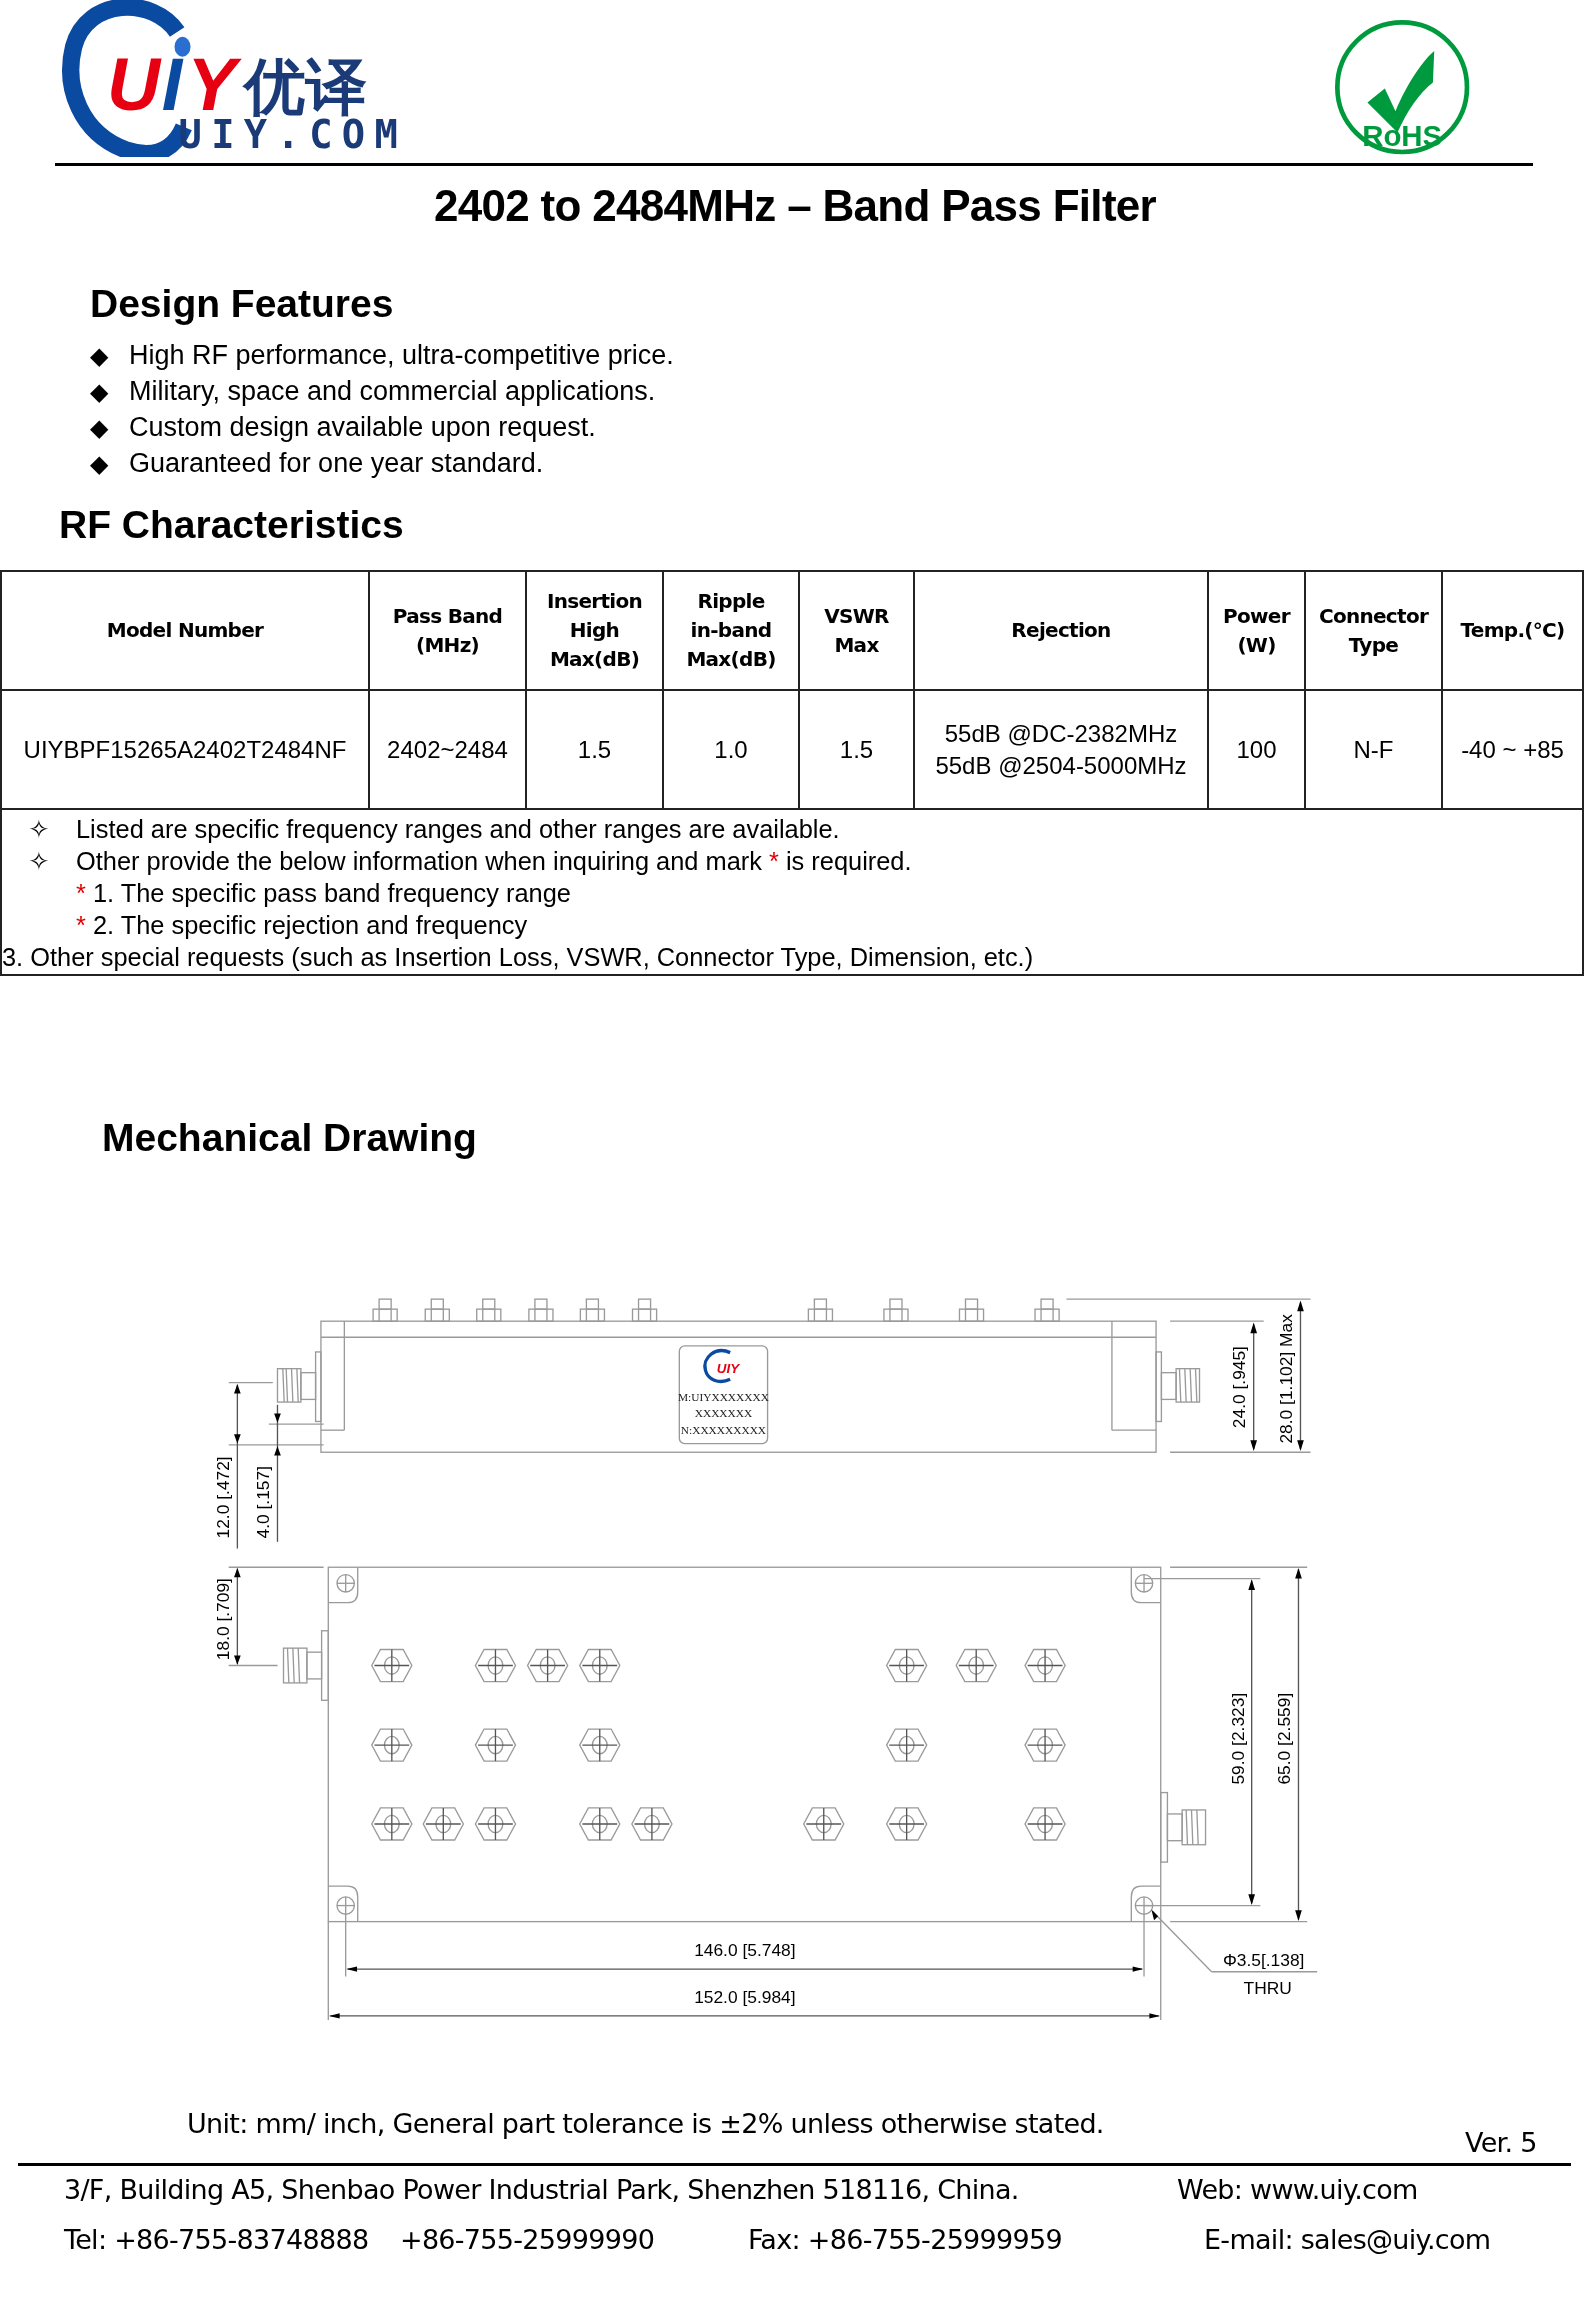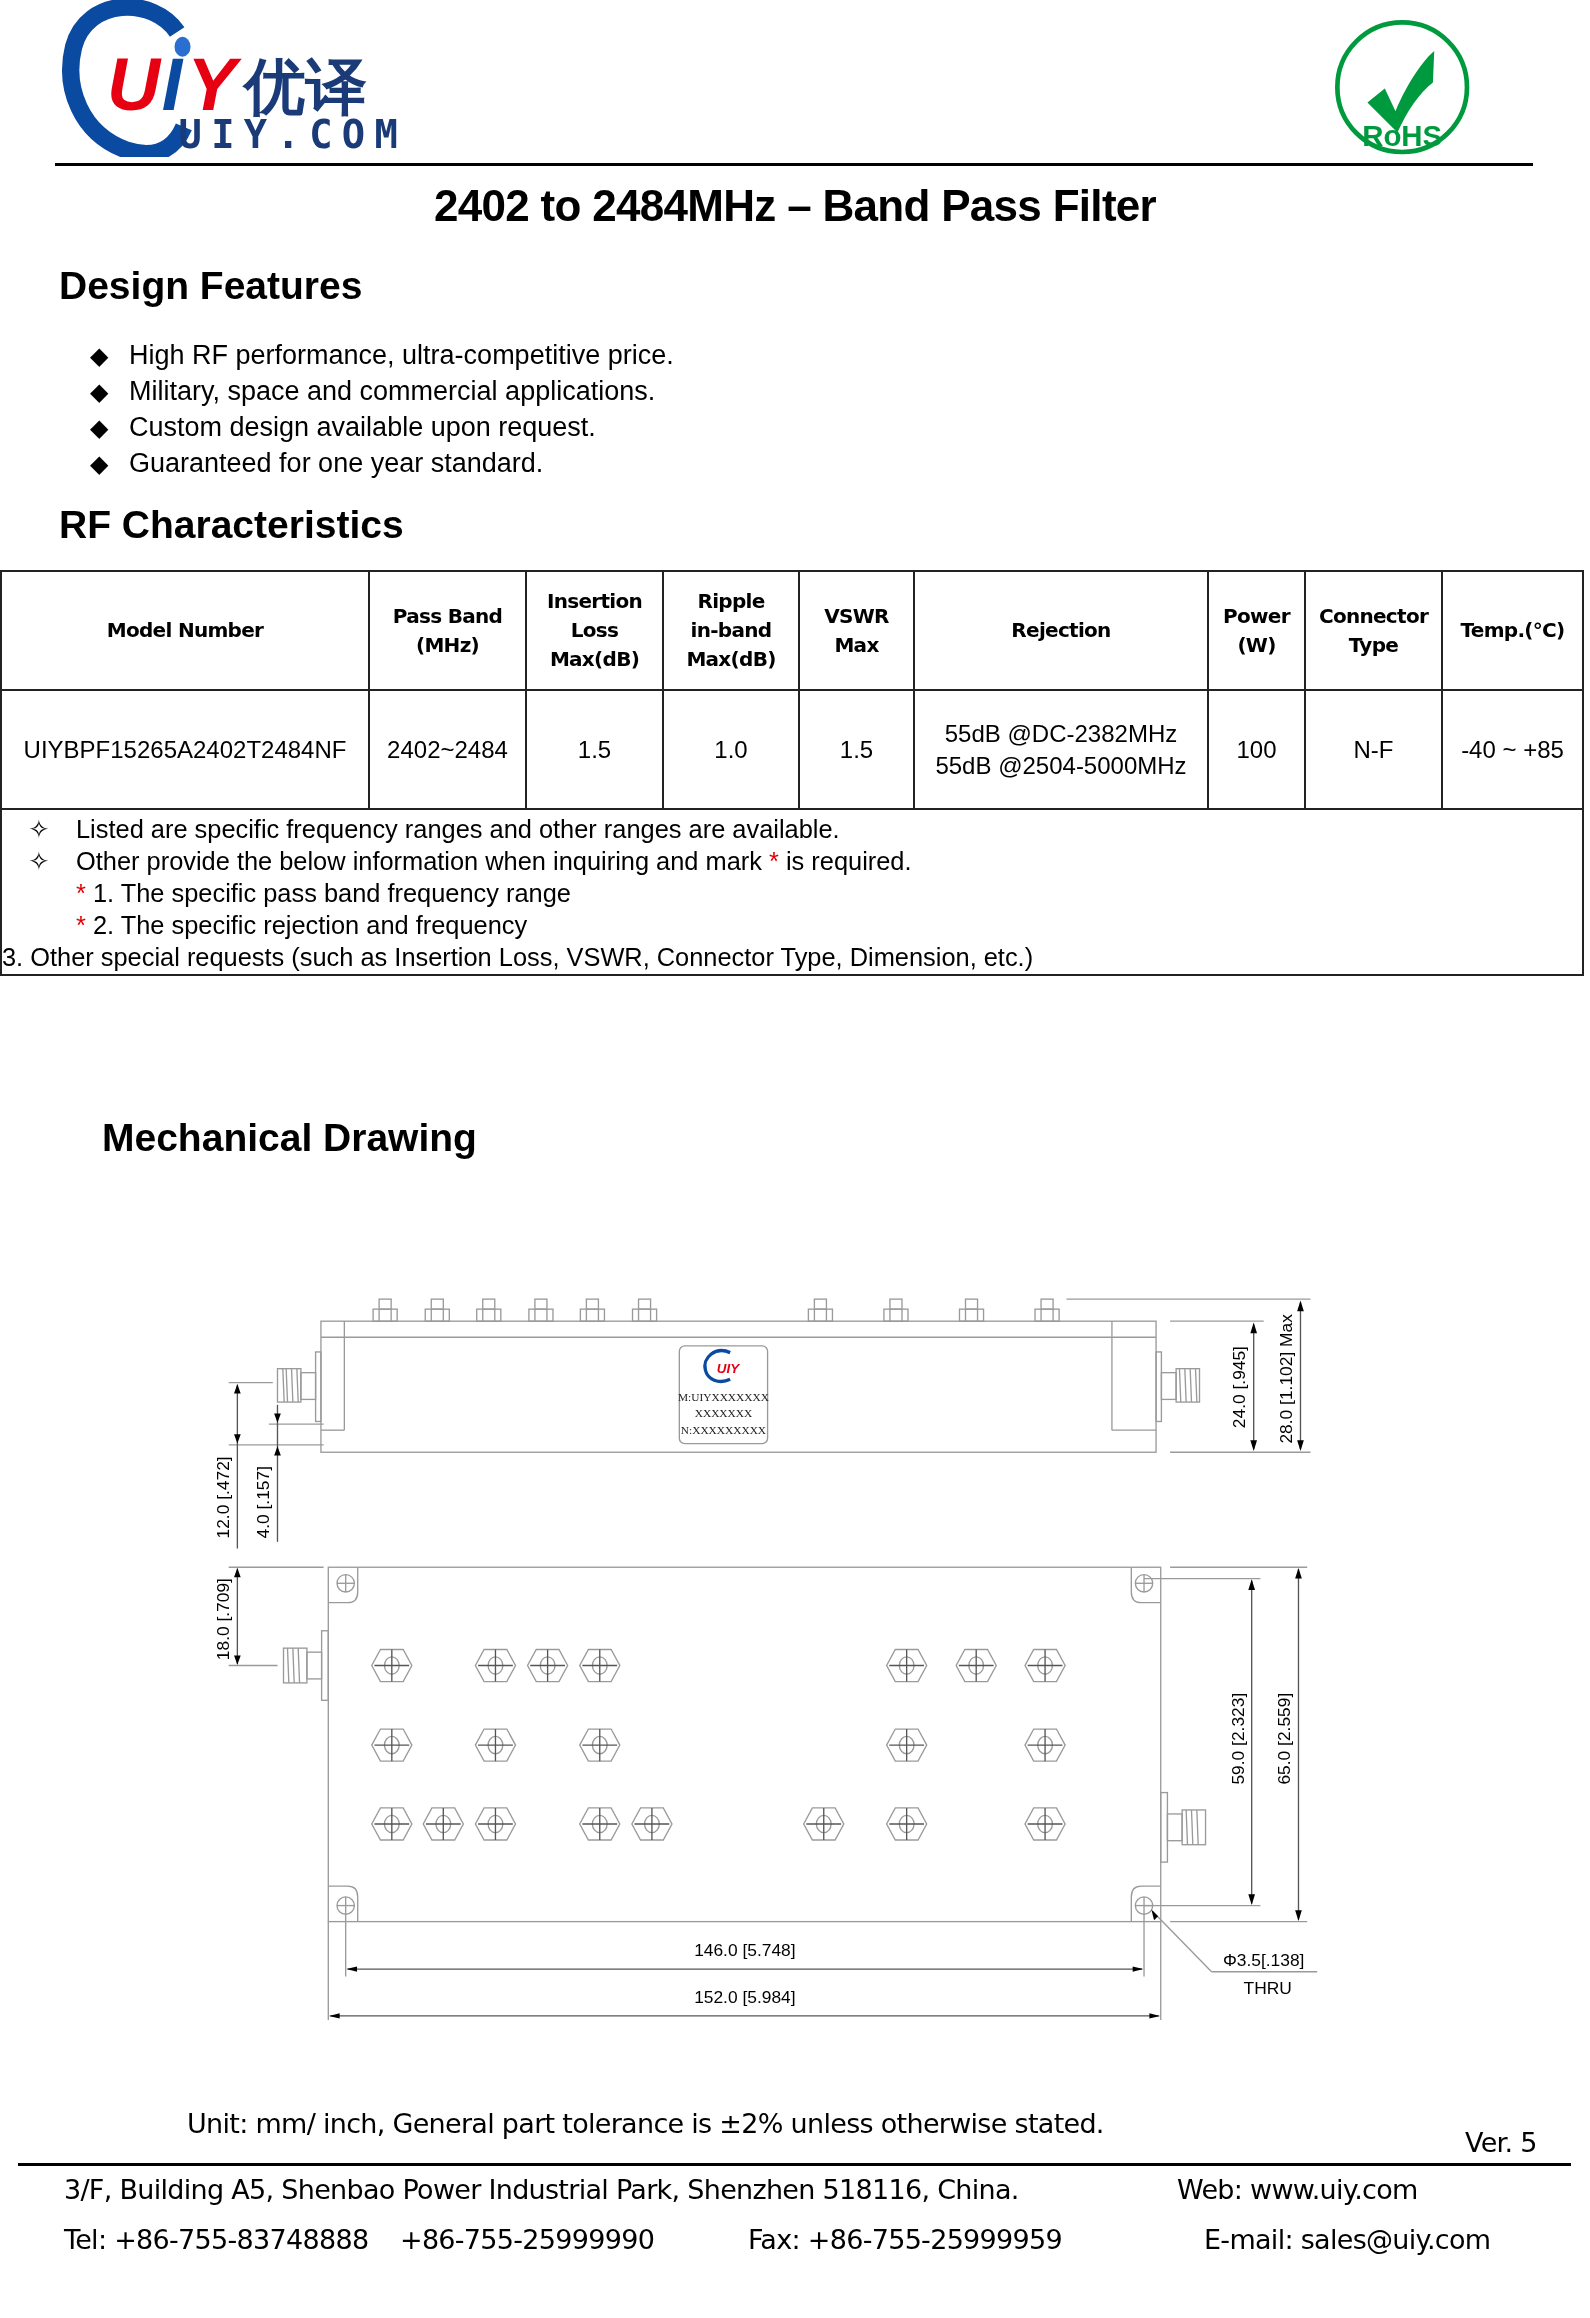--- a/index.html
+++ b/index.html
@@ -47,21 +47,21 @@
     <circle cx="102" cy="102" r="97" fill="#fff" stroke="#009a3e" stroke-width="7"></circle>
     <path d="M50 125 L76 104 L92 138 C110 95 135 60 150 48 L148 95 C128 110 108 140 95 170 Z" fill="#009a3e"></path>
     <text x="102" y="190" text-anchor="middle" font-family="Liberation Sans, sans-serif" font-weight="bold" font-size="44" fill="#009a3e">RoHS</text>
   </svg>
 </div>
 
 <div class="rule" style="left:55px;top:163px;width:1478px;height:2.7px;"></div>
 
 <div class="title">2402 to 2484MHz – Band Pass Filter</div>
 
-<div class="h2" style="top:264px;">Design Features</div>
+<div class="h2" style="top:282px;margin-left:31px;">Design Features</div>
 <div class="feat" style="top:340px;">
     <span class="dia">◆</span>
     <span>High RF performance, ultra-competitive price.</span>
   </div>
 <div class="feat" style="top:376px;">
     <span class="dia">◆</span>
     <span>Military, space and commercial applications.</span>
   </div>
 <div class="feat" style="top:412px;">
     <span class="dia">◆</span>
@@ -83,21 +83,21 @@
       <col style="width:115px">
       <col style="width:294px">
       <col style="width:97px">
       <col style="width:137px">
       <col style="width:141px">
   </colgroup>
   <thead>
     <tr>
       <th><span>Model Number</span></th>
       <th><span>Pass Band</span><br><span>(MHz)</span></th>
-      <th><span>Insertion</span><br><span>Loss</span><br><span>Max(dB)</span></th>
+      <th><span>Insertion</span><br><span>High</span><br><span>Max(dB)</span></th>
       <th><span>Ripple</span><br><span>in-band</span><br><span>Max(dB)</span></th>
       <th><span>VSWR</span><br><span>Max</span></th>
       <th><span>Rejection</span></th>
       <th><span>Power</span><br><span>(W)</span></th>
       <th><span>Connector</span><br><span>Type</span></th>
       <th><span>Temp.(°C)</span></th>
     </tr>
   </thead>
   <tbody>
     <tr>

